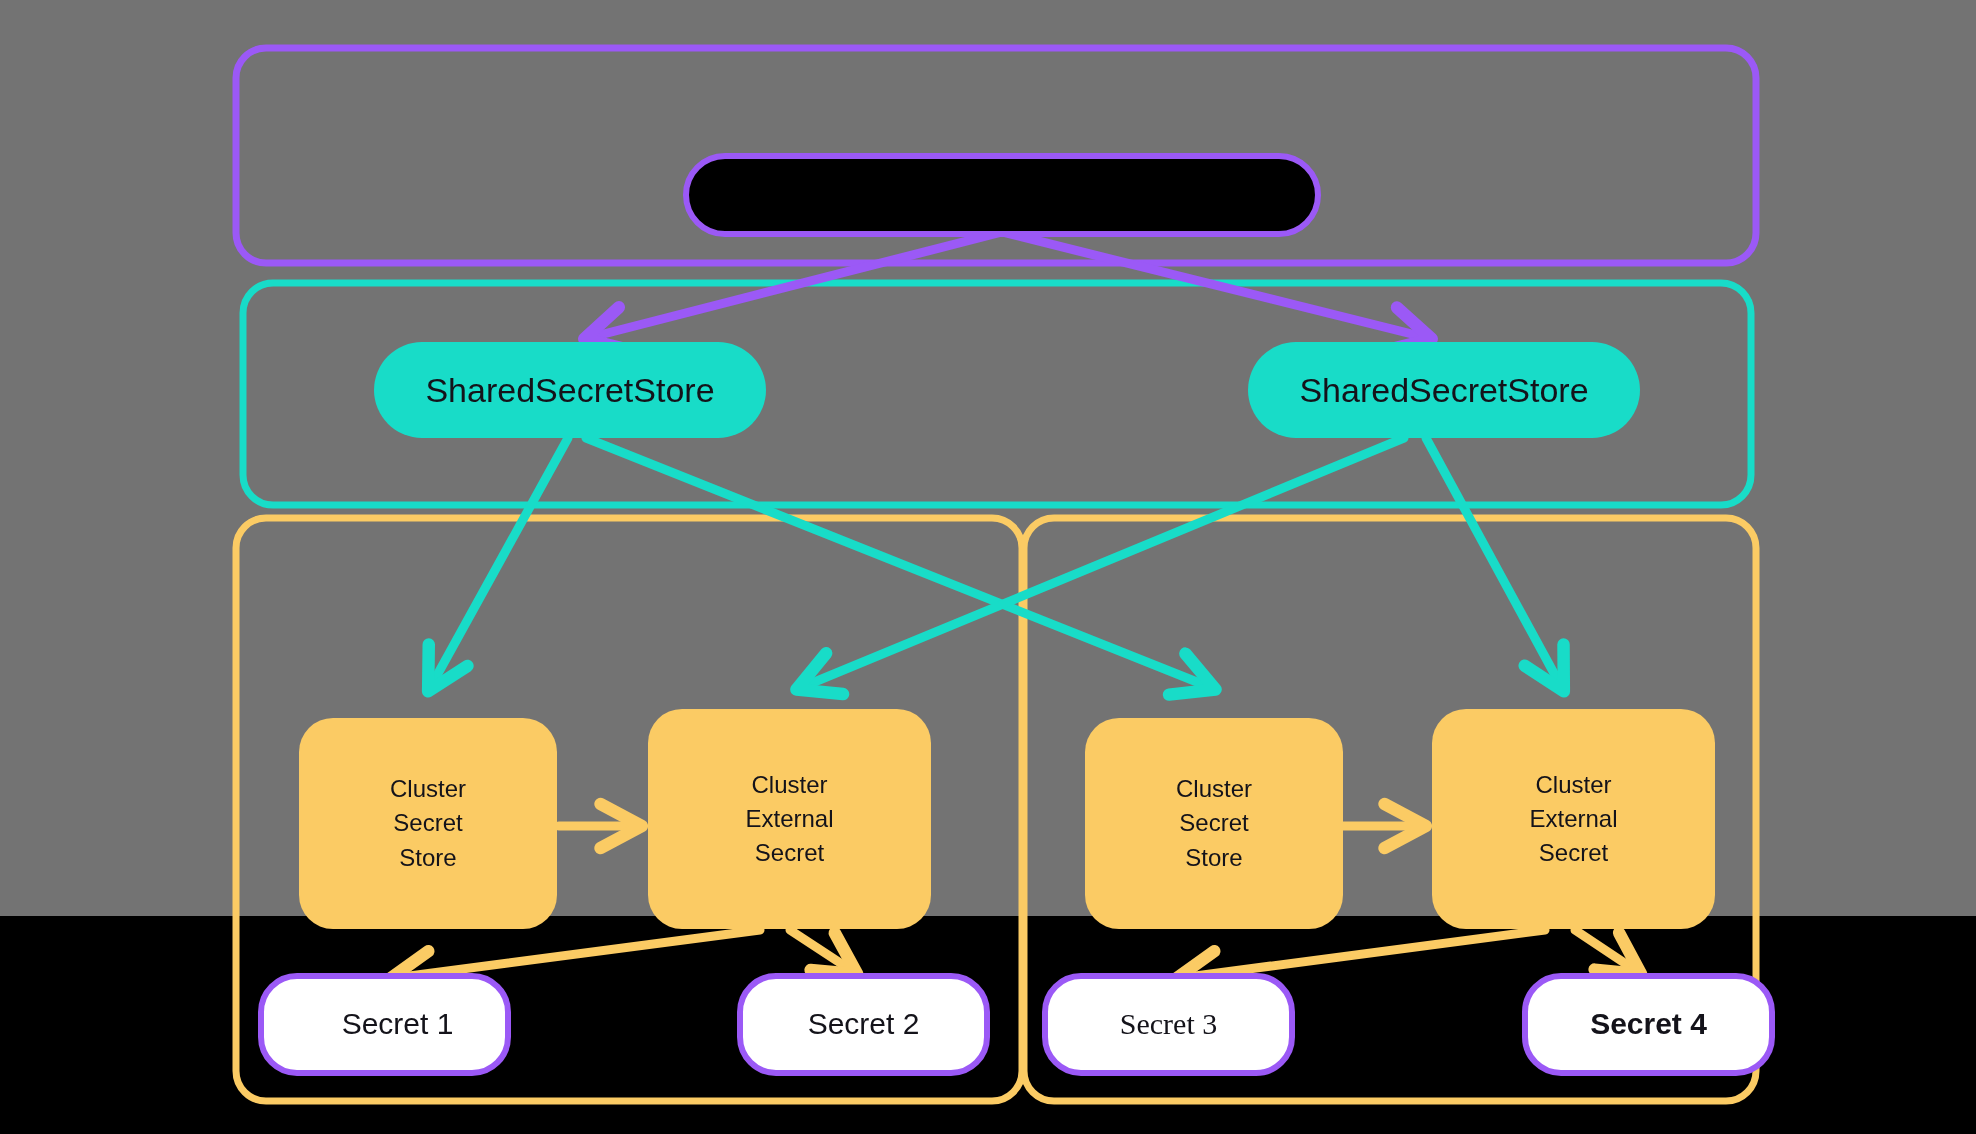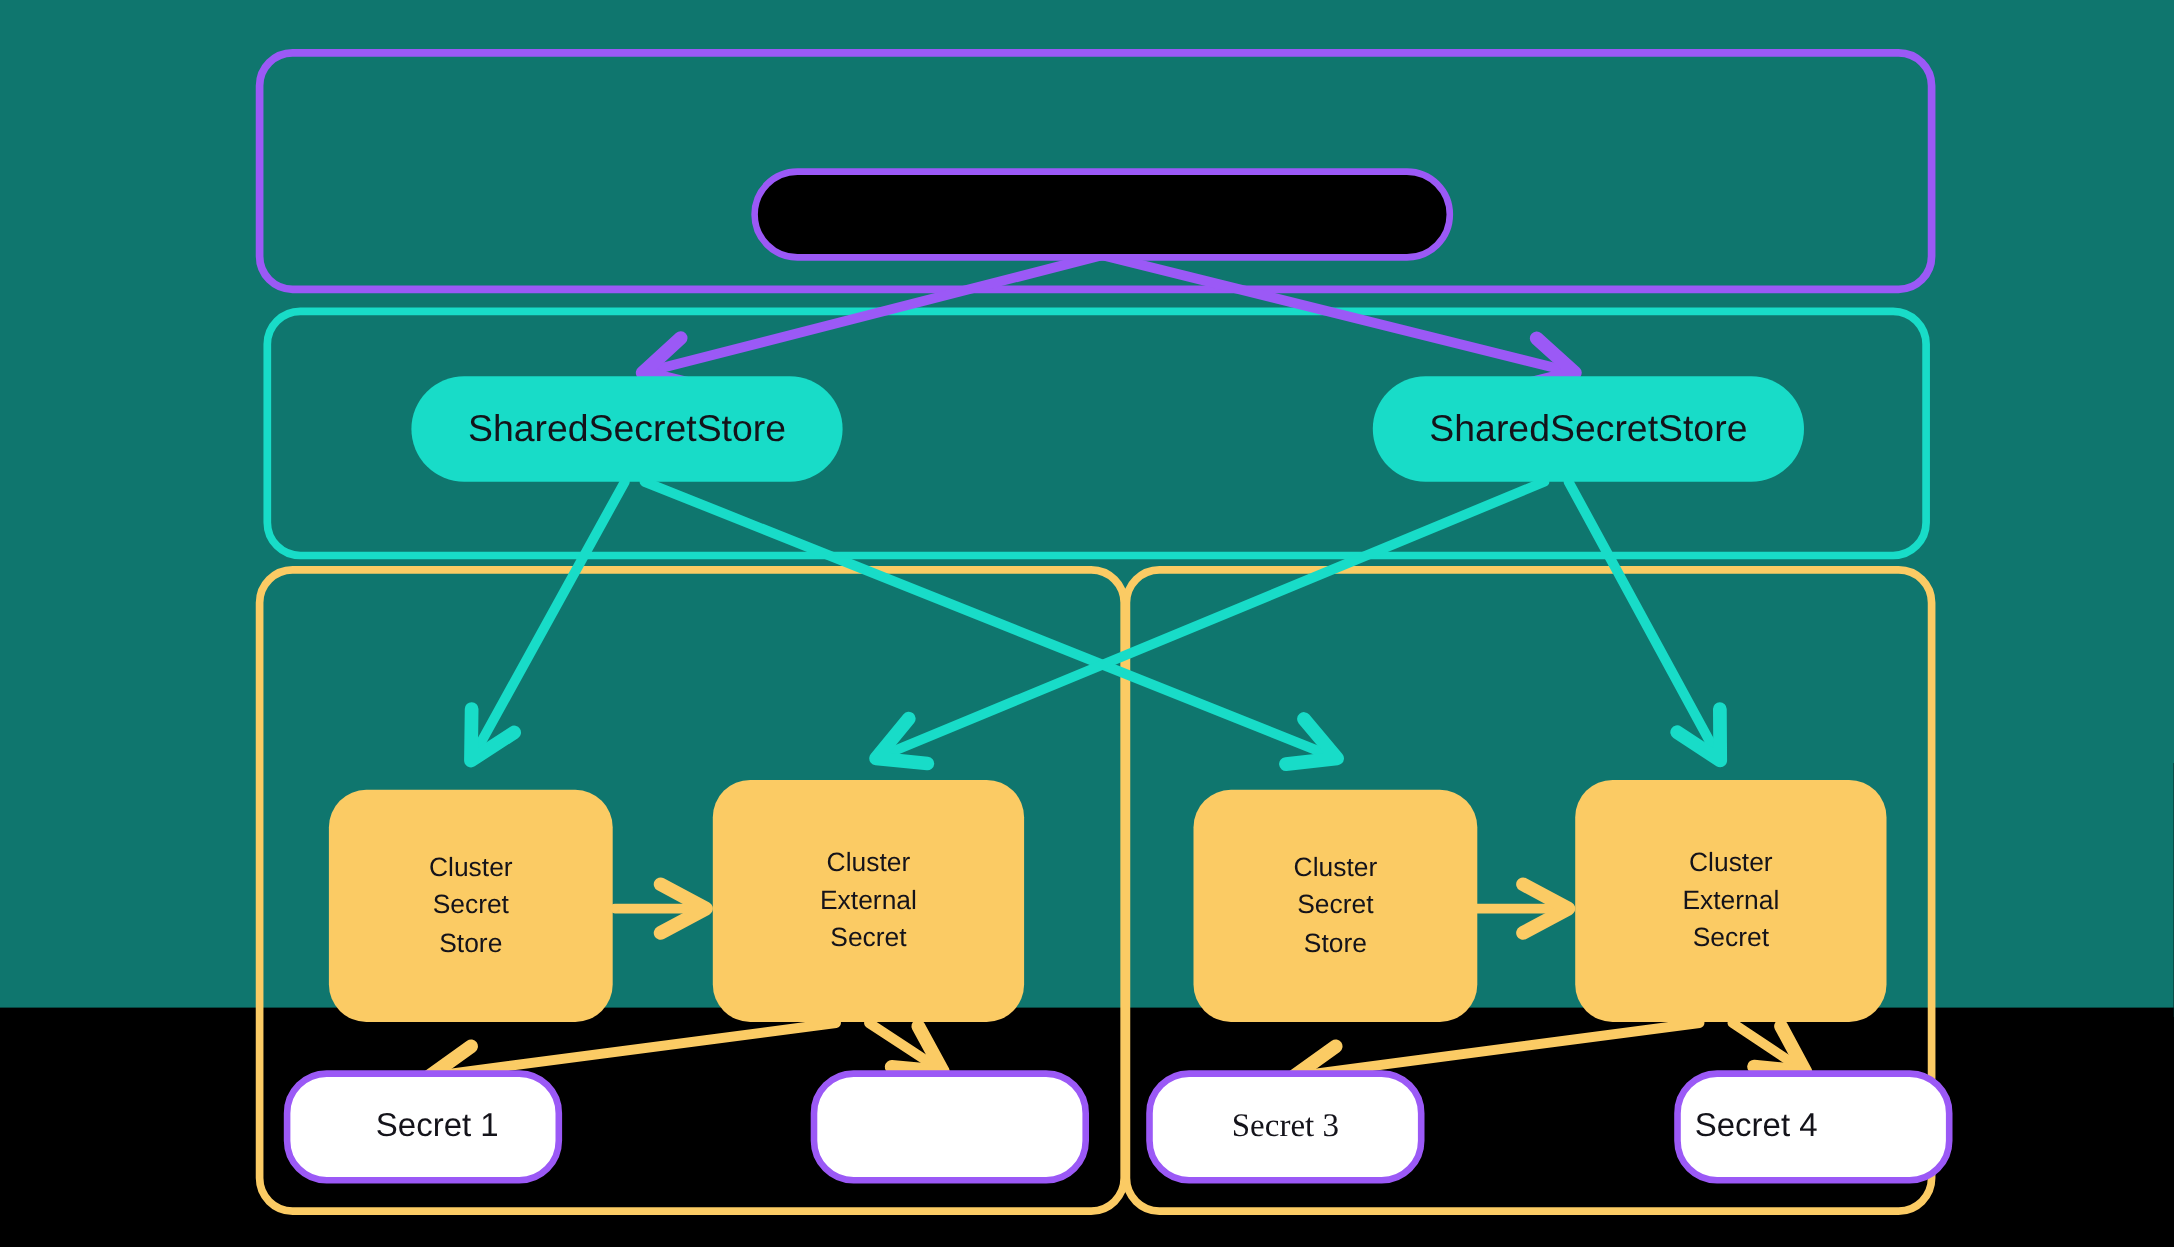--- a/index.html
+++ b/index.html
@@ -10,21 +10,21 @@
   body {
     width: 1976px;
     height: 1134px;
     font-family: "Liberation Sans", sans-serif;
     overflow: hidden;
   }
   #stage {
     position: relative;
     width: 1976px;
     height: 916px;
-    background: #0f766e;
+    background: #737373;
   }
   svg#diagram {
     position: absolute;
     left: 0;
     top: 0;
     width: 1976px;
     height: 1134px;
   }
   .node-label {
     position: absolute;
@@ -127,18 +127,19 @@
   <div class="node-label lbl-cluster" style="left:1085px; top:718px; width:258px; height:211px;">Cluster
 Secret
 Store</div>
 
   <div class="node-label lbl-cluster" style="left:1432px; top:709px; width:283px; height:220px;">Cluster
 External
 Secret</div>
 
   <div class="node-label lbl-secret" style="left:274px; top:976px; width:247px; height:97px;">Secret 1</div>
 
+  <div class="node-label lbl-secret" style="left:740px; top:976px; width:247px; height:97px;">Secret 2</div>
 
   <div class="node-label lbl-secret" style="left:1045px; top:976px; width:247px; height:97px;font-family:Liberation Serif, serif;">Secret 3</div>
 
-  <div class="node-label lbl-secret" style="left:1473px; top:976px; width:247px; height:97px;">Secret 4</div>
+  <div class="node-label lbl-secret" style="left:1525px; top:976px; width:247px; height:97px;font-weight:bold;">Secret 4</div>
 
 </div>
 
 </body></html>

